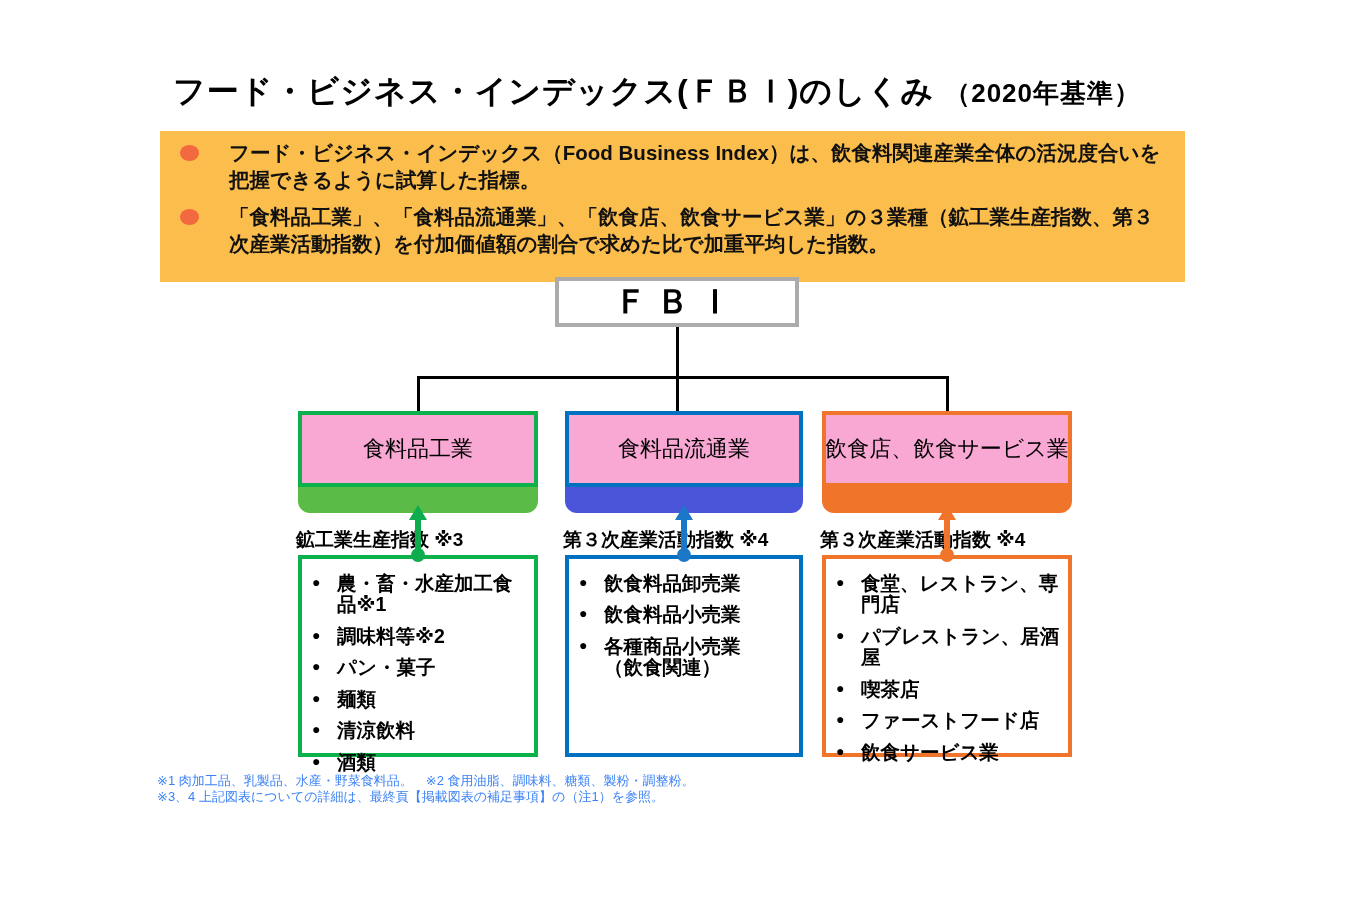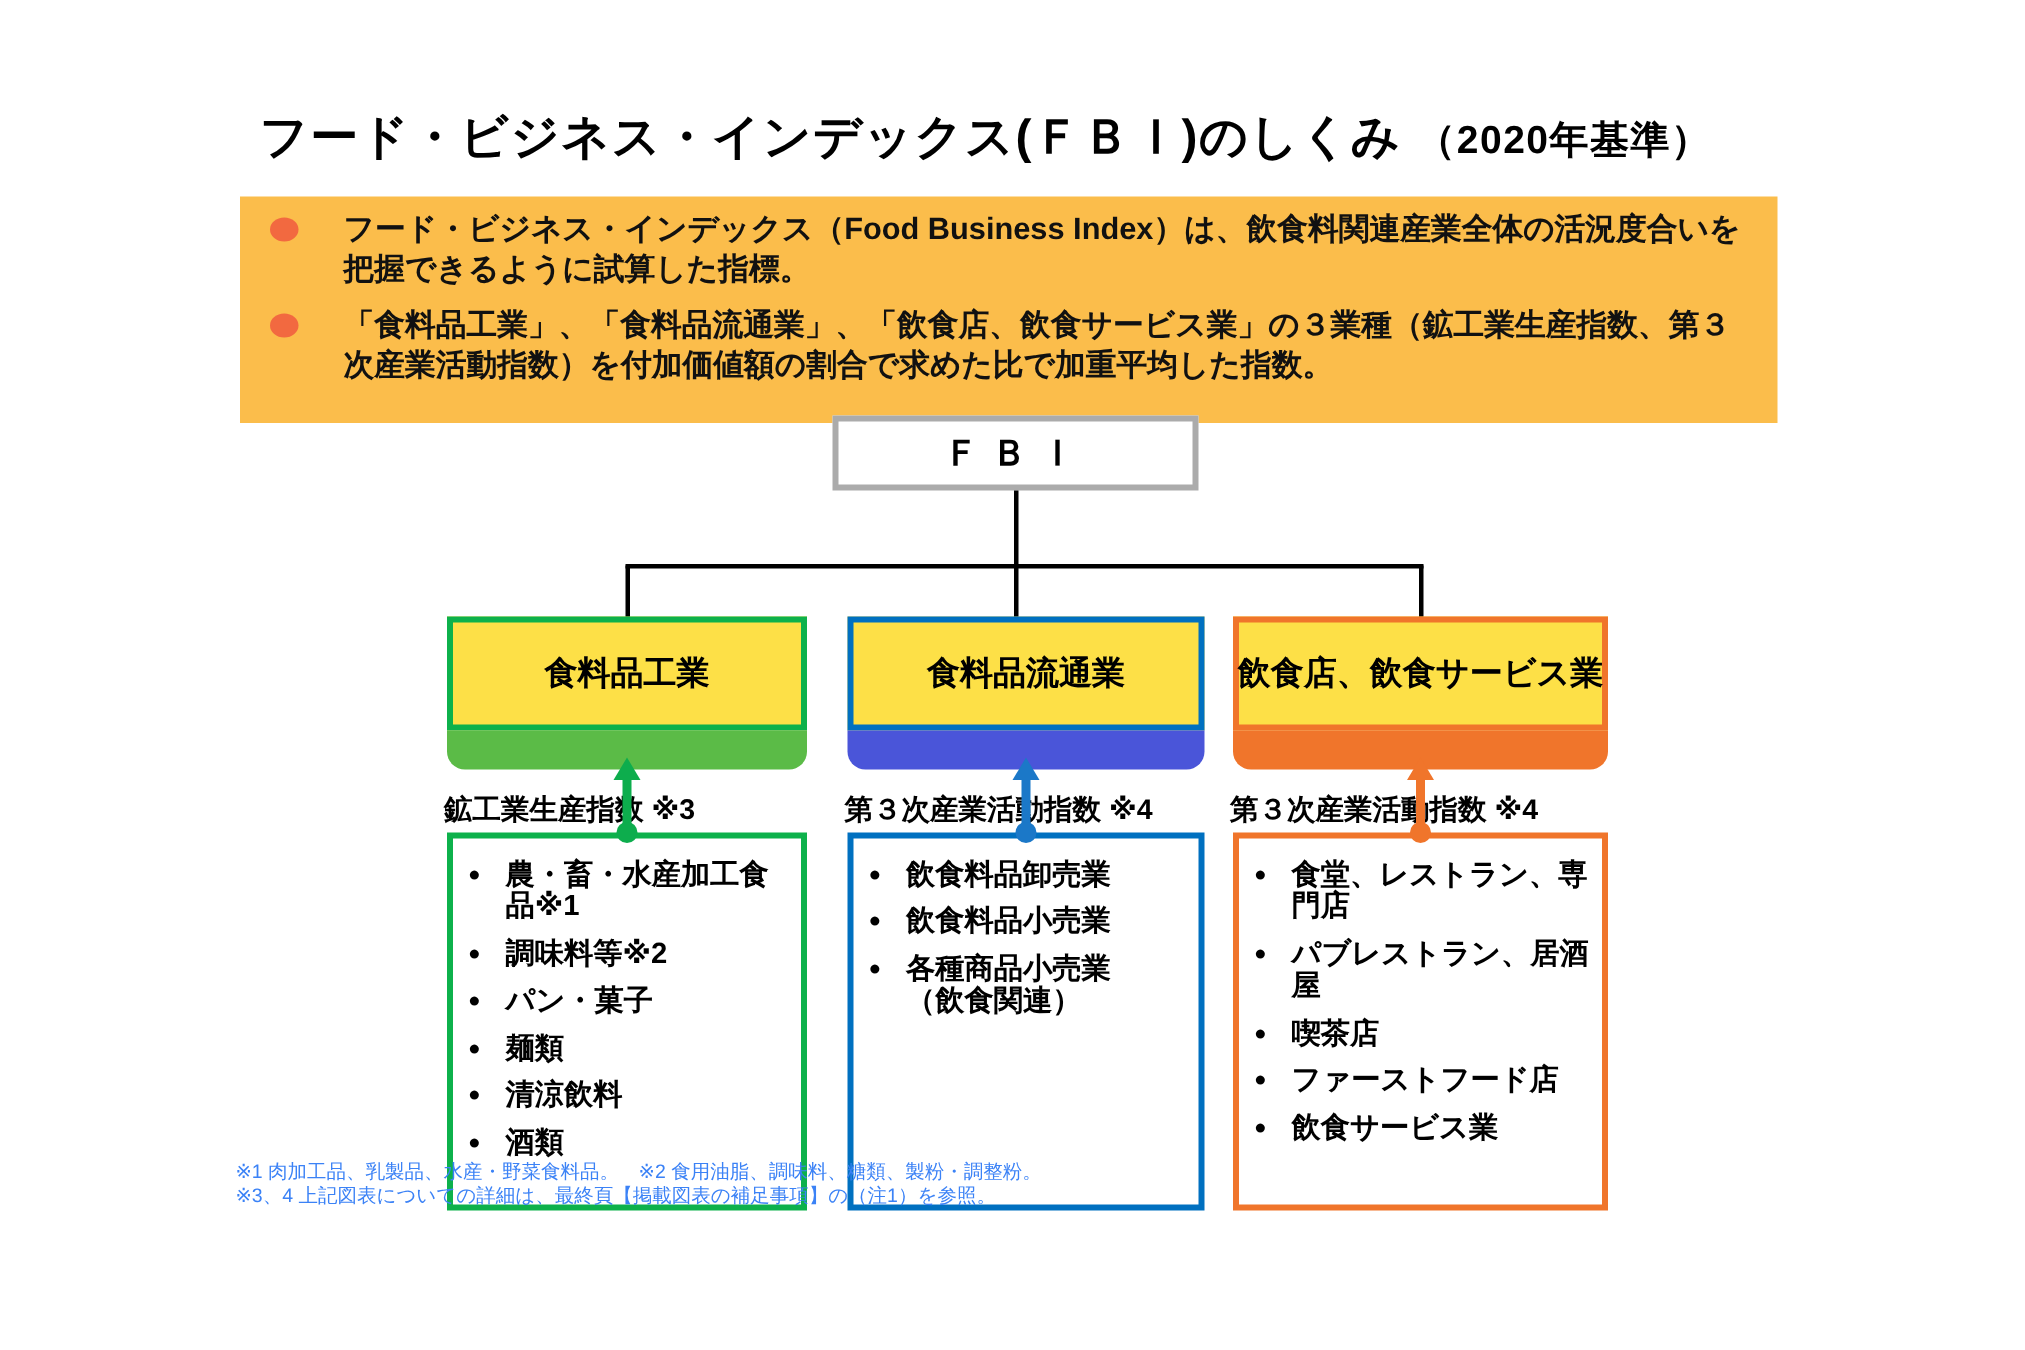--- a/index.html
+++ b/index.html
@@ -28,50 +28,50 @@
   }
   .bullet-text{
     font-size:20.5px;font-weight:700;line-height:1.3;color:#111;
   }
 
   
   .fbi-box{
     left:555px;top:277px;width:244px;height:50px;box-sizing:border-box;
     border:4px solid #ABABAB;background:#fff;
     display:flex;align-items:center;justify-content:center;
-    font-size:24px;font-weight:700;letter-spacing:8px;
+    font-size:34px;font-weight:700;letter-spacing:8px;
   }
 
   
   .line{background:#000;}
 
   
   .col{top:411px;height:350px;}
   .topbox{
     position:absolute;left:0;top:0;width:100%;height:76px;box-sizing:border-box;
-    border:4px solid var(--c);background:#fde047;
+    border:4px solid var(--c);background:#f9a8d4;
     display:flex;align-items:center;justify-content:center;
-    font-size:22px;font-weight:700;white-space:nowrap;
+    font-size:22px;font-weight:400;white-space:nowrap;
   }
   .ribbon{
     position:absolute;left:0;top:76px;width:100%;height:26px;
     background:var(--ribbon);border-radius:0 0 12px 12px;
   }
   .flow-arrow{
     position:absolute;left:50%;top:94px;transform:translateX(-50%);
     display:flex;flex-direction:column;align-items:center;z-index:3;
   }
   .arrow-head{width:0;height:0;border-left:9px solid transparent;border-right:9px solid transparent;border-bottom:15px solid var(--arrow);}
   .arrow-line{width:6px;height:31px;background:var(--arrow);}
   .arrow-dot{width:14px;height:14px;border-radius:50%;background:var(--arrow);margin-top:-3px;}
   .index-label{
     position:absolute;left:-2px;top:116px;font-size:19px;font-weight:700;white-space:nowrap;z-index:2;
   }
   .listbox{
-    position:absolute;left:0;top:144px;width:100%;height:252px;box-sizing:border-box;
+    position:absolute;left:0;top:144px;width:100%;height:202px;box-sizing:border-box;
     border:4px solid var(--c);background:#fff;
   }
   .listbox ul{list-style:none;margin:0;padding:4px 4px 0 10px;}
   .listbox li{
     position:relative;margin-top:10px;padding-left:25px;
     font-size:19.5px;font-weight:700;line-height:1.1;white-space:pre-line;
   }
   .listbox li::before{
     content:"●";position:absolute;left:0;top:2px;font-size:14px;
   }

